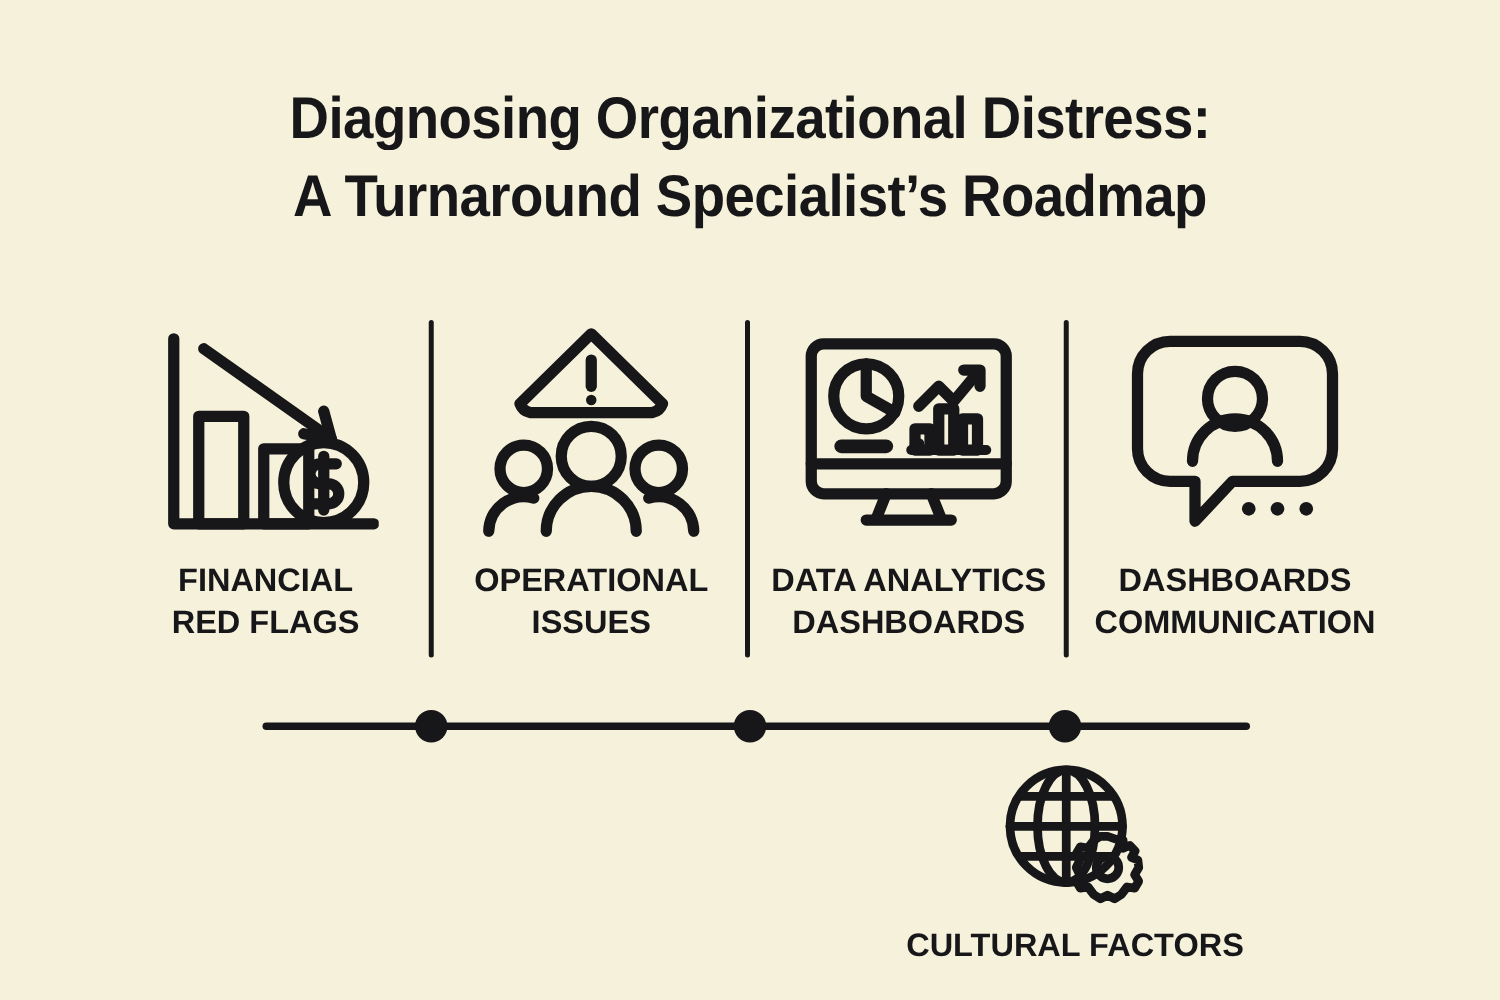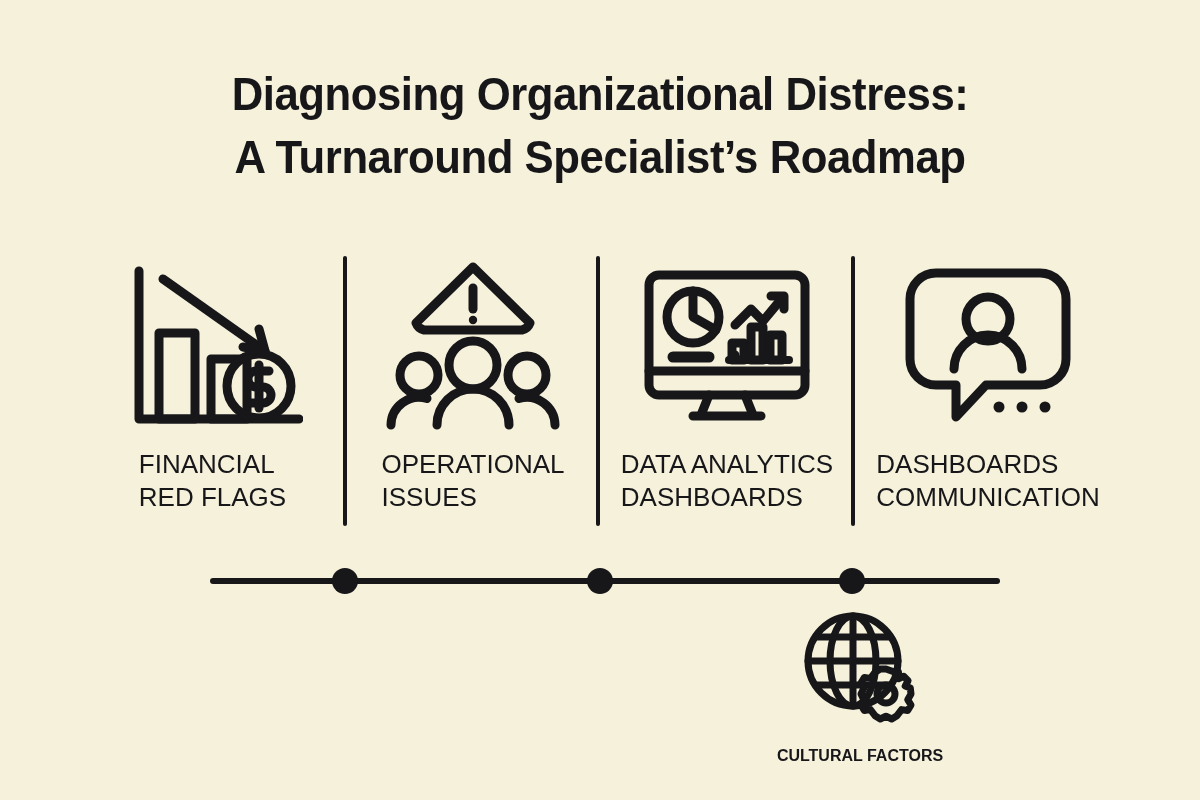--- a/index.html
+++ b/index.html
@@ -60,23 +60,23 @@
     align-items: center;
   }
   .col-icon {
     height: 190px;
     display: flex;
     align-items: center;
     justify-content: center;
   }
   .col-label {
     margin-top: 8px;
-    text-align: left;
-    font-family: "Liberation Sans", sans-serif;
-    font-weight: normal;
+    text-align: center;
+    font-family: "Liberation Sans", sans-serif;
+    font-weight: bold;
     font-size: 26px;
     line-height: 33px;
     letter-spacing: 0px;
     color: #17171a;
     white-space: pre-line;
   }
 
   .divider {
     position: absolute;
     top: 6px;
@@ -128,21 +128,21 @@
     height: 120px;
     display: flex;
     align-items: center;
     justify-content: center;
   }
   .bottom-label {
     margin-top: 12px;
     text-align: center;
     font-family: "Liberation Sans", sans-serif;
     font-weight: bold;
-    font-size: 16px;
+    font-size: 26px;
     line-height: 32px;
     color: #17171a;
     white-space: nowrap;
   }
 
   svg { display: block; }
 </style>
 </head>
 <body>
 

